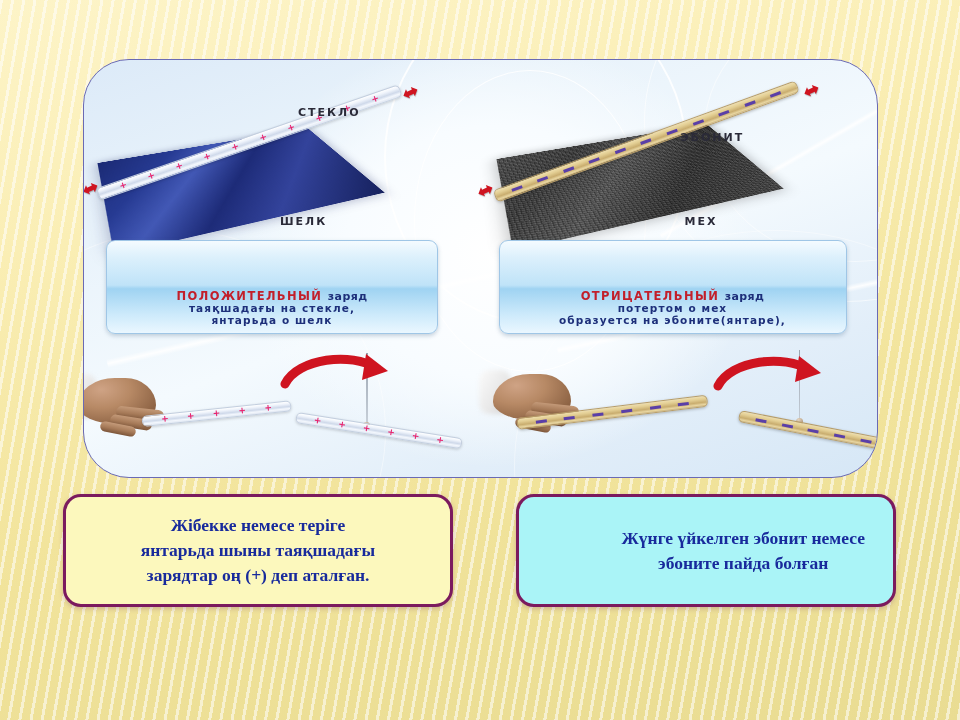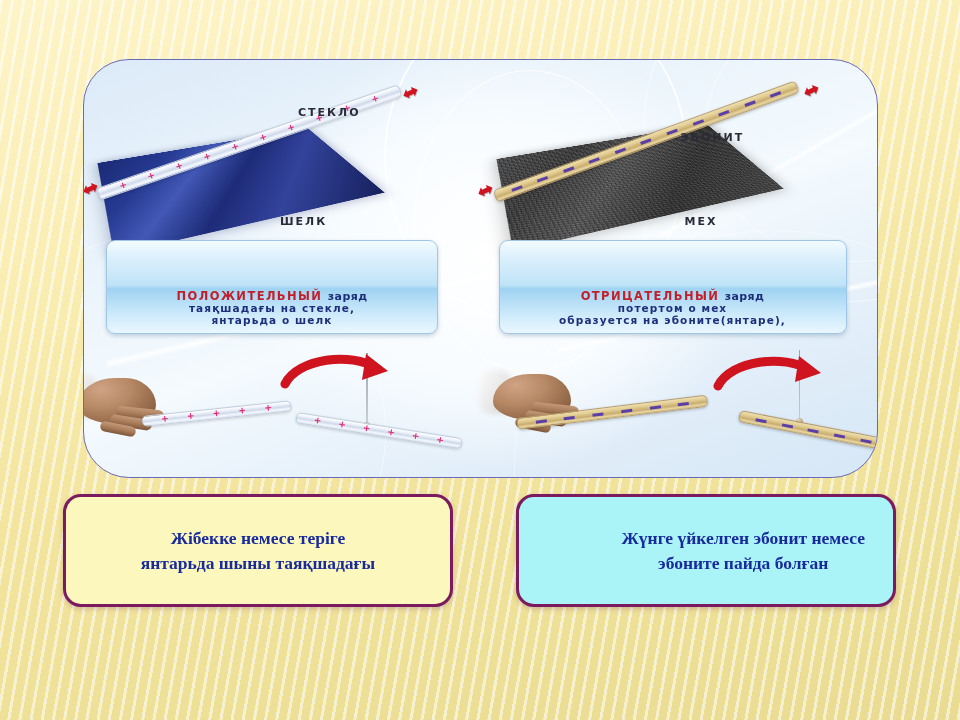--- a/index.html
+++ b/index.html
@@ -414,20 +414,21 @@
         <polygon points="86,4 108,21 82,30" fill="#cf1420"></polygon>
       </svg>
 
     </div>
   </div>
 
   <div id="callout-left" class="callout">
     <div>
       <p>Жібекке немесе  теріге</p>
       <p>янтарьда  шыны таяқшадағы</p>
+      <p>зарядтар оң (+) деп аталған.</p>
     </div>
   </div>
 
   <div id="callout-right" class="callout">
     <div>
       <p>Жүнге үйкелген эбонит немесе</p>
       <p>эбоните пайда болған</p>
     </div>
   </div>
 

